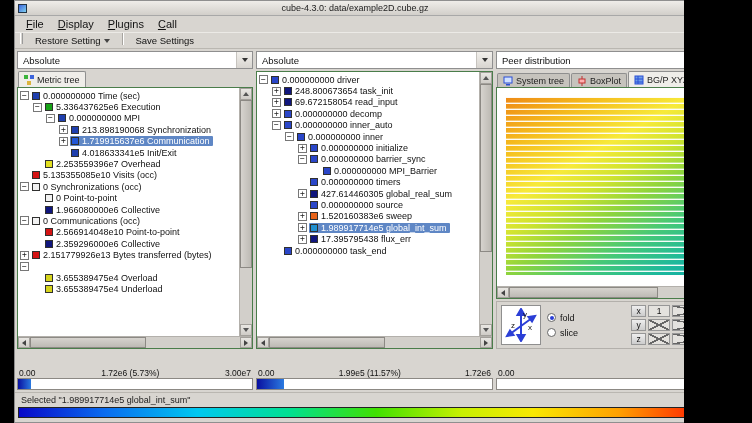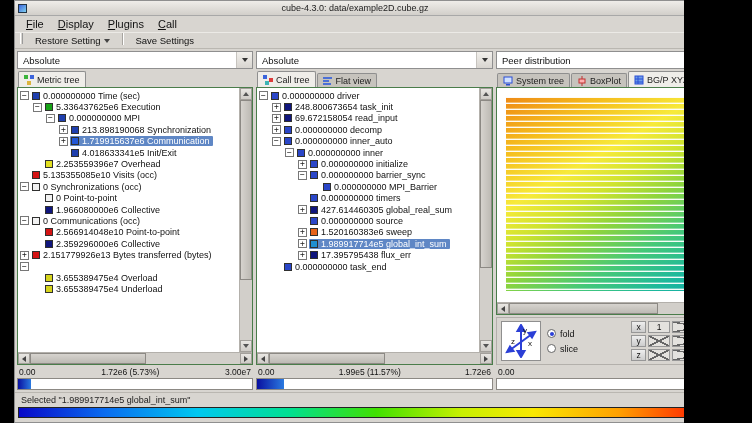--- a/index.html
+++ b/index.html
@@ -63,21 +63,21 @@
   .tri-u{width:0;height:0;border-left:3px solid transparent;border-right:3px solid transparent;border-bottom:4px solid #555}
   .tri-d{width:0;height:0;border-left:3px solid transparent;border-right:3px solid transparent;border-top:4px solid #555}
   .strack{flex:1;position:relative}
   .sthumb{position:absolute;left:0;right:0;background:linear-gradient(90deg,#d6d3ce,#bdbab4);border:1px solid #8c8984}
   .hscroll{height:12px;flex:none;background:#d2cfca;border-top:1px solid #b3b0ab;display:flex;align-items:stretch}
   .hbtn{width:12px;flex:none;background:linear-gradient(#e9e7e3,#cfccc7);border:1px solid #a3a09b;display:flex;align-items:center;justify-content:center}
   .htrack{flex:1;position:relative}
   .hthumb{position:absolute;top:0;bottom:0;background:linear-gradient(#d6d3ce,#bdbab4);border:1px solid #8c8984}
 
   
-  .cbl{height:11px;flex:none;display:flex;font-size:8.5px;color:#111;padding:0 2px;margin-top:2px}
+  .cbl{height:11px;flex:none;display:flex;align-items:center;font-size:8.5px;color:#111;padding:0 2px;margin-top:18px}
   .cbl .mid{flex:1;text-align:center}
   .cbl.minmax{justify-content:space-between}
   .cbar{height:12px;flex:none;border:1px solid #8c8984;background:#fff;margin-bottom:1px;position:relative;overflow:hidden}
   .cfill{height:100%;background:linear-gradient(to right,#0a10a0,#2a7ae0)}
 
   
   .plotframe{flex:1;background:#fff;border:1px solid #4a7d4a;min-height:0;display:flex;flex-direction:column}
   .plotarea{flex:1;position:relative;min-height:0}
   .heatmap{position:absolute;left:9px;right:13px;top:9px;bottom:11px;
     background:
@@ -344,38 +344,20 @@
 
     <div class="splitter"></div>
 
     <div class="panel call">
       <div class="combo">
         <span>Absolute</span>
         <span class="arrowbox">
               <span class="caret-down"></span>
             </span>
       </div>
-      <div class="tabsrow">
-        <div class="tab sel">
-          <svg class="ticon" viewBox="0 0 10 10">
-                <rect x="0" y="0" width="4" height="4" fill="#3c64dc"></rect>
-                <rect x="6" y="3" width="4" height="4" fill="#dc3c3c"></rect>
-                <rect x="2" y="6" width="4" height="4" fill="#3cb4b4"></rect>
-              </svg>
-          <span>Call tree</span>
-        </div>
-        <div class="tab">
-          <svg class="ticon" viewBox="0 0 10 10">
-                <rect x="0" y="1" width="9" height="2" fill="#4b6fd6"></rect>
-                <rect x="0" y="4" width="6" height="2" fill="#4b6fd6"></rect>
-                <rect x="0" y="7" width="8" height="2" fill="#4b6fd6"></rect>
-              </svg>
-          <span>Flat view</span>
-        </div>
-      </div>
       <div class="content">
         <div class="crow">
           <div class="treewrap">
                 <div class="trow">
                   <span class="tind" style="width: 0px;"></span>
                   <span class="texp">−</span>
                   <span class="tsel">
                     <span class="tbox" style="background: rgb(42, 70, 200);"></span>
                     <span class="ttxt">0.000000000 driver</span>
                   </span>

